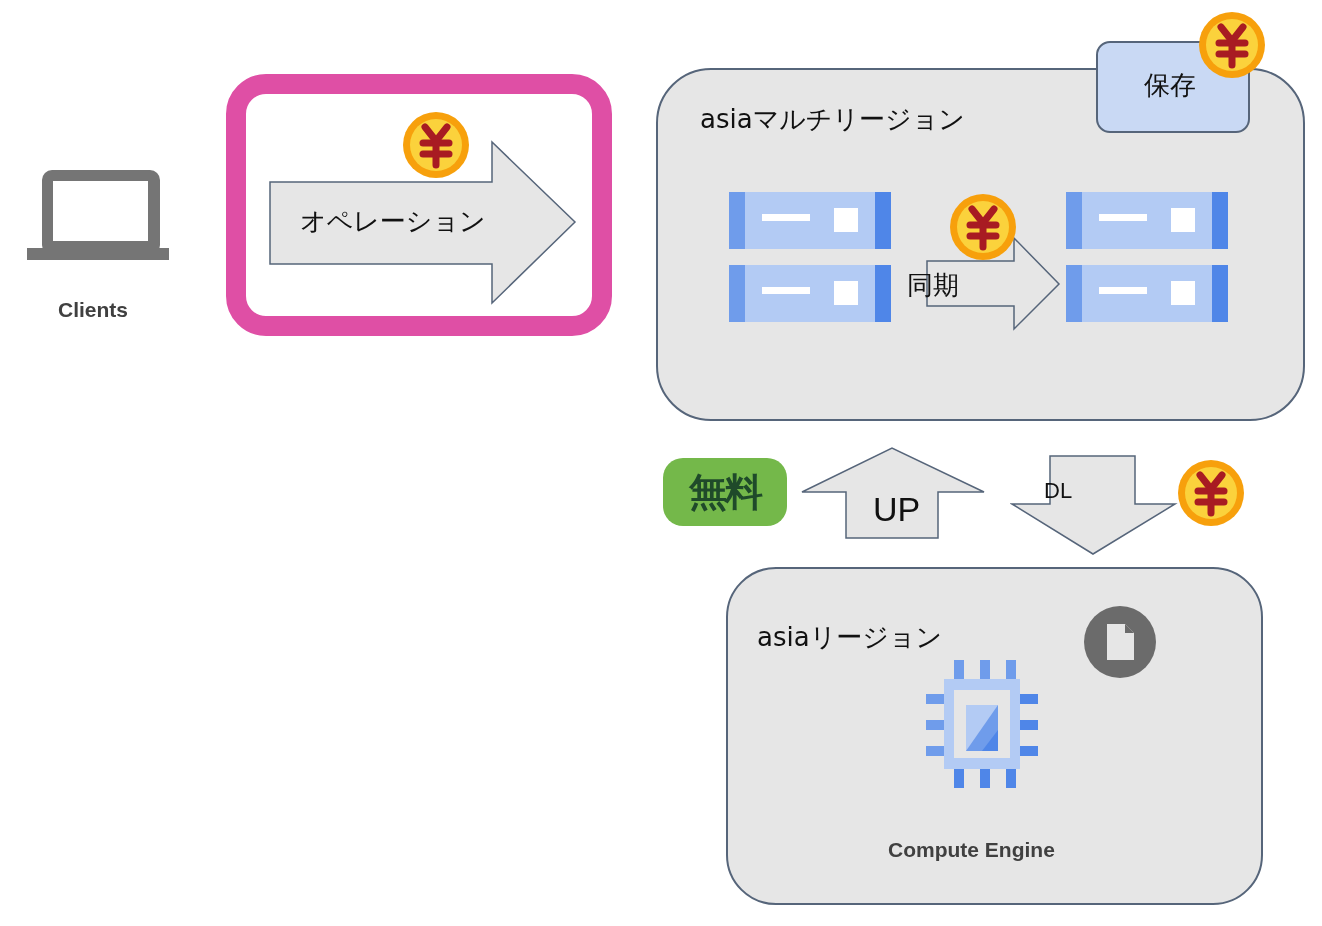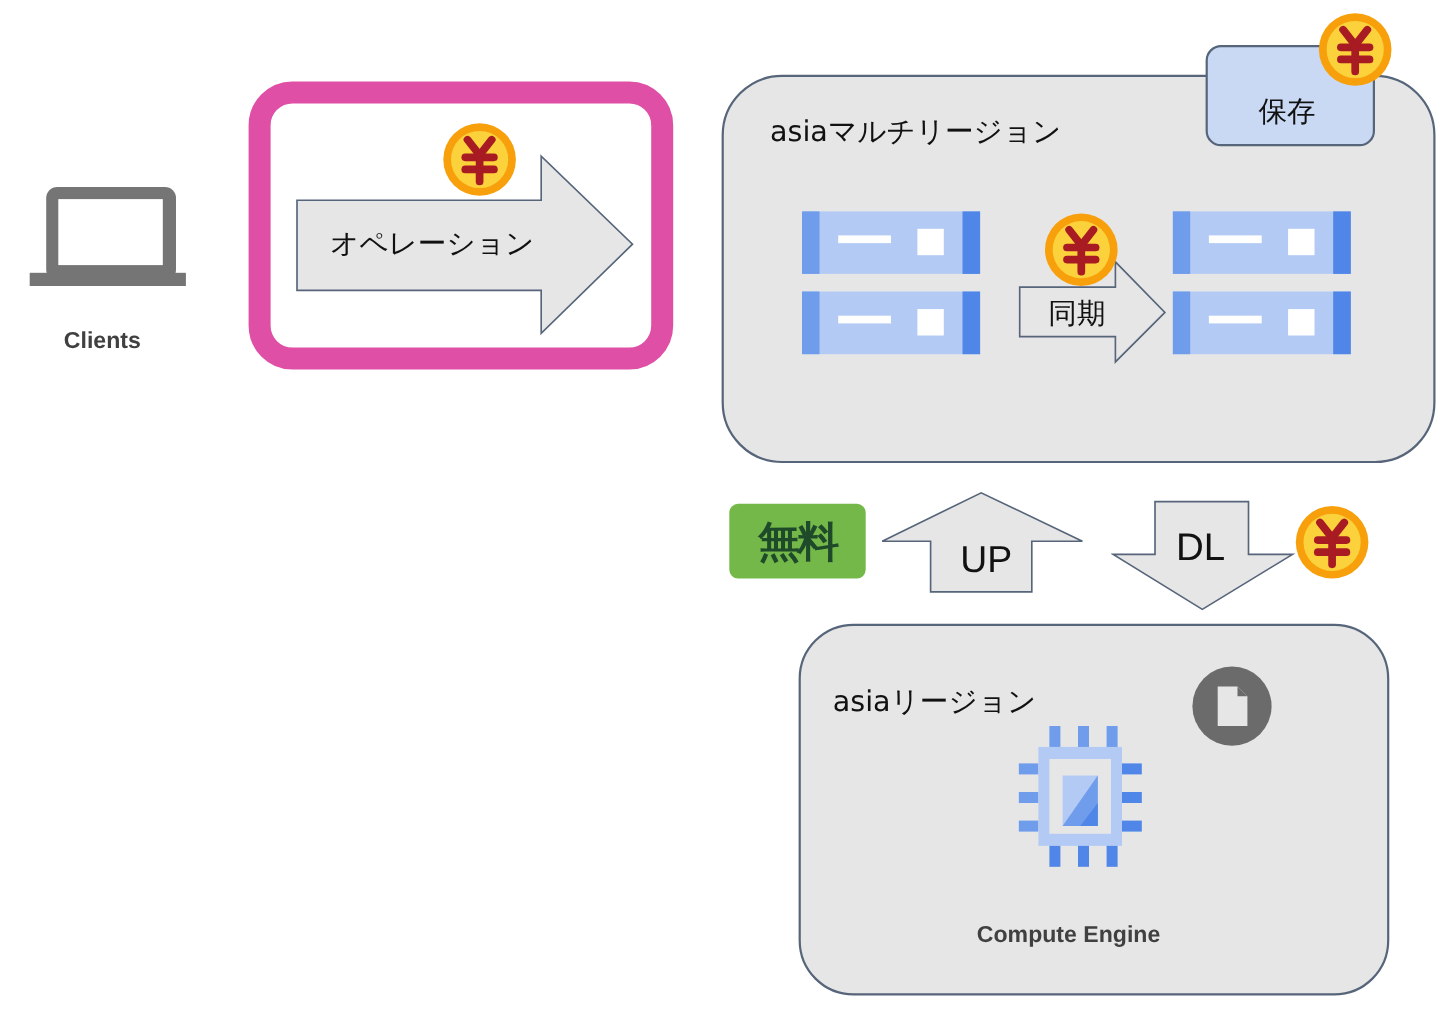--- a/index.html
+++ b/index.html
@@ -38,21 +38,21 @@
     <line x1="22" y1="33" x2="48" y2="33"></line>
       <line x1="22" y1="44" x2="48" y2="44"></line>
     <line x1="35" y1="31" x2="35" y2="55"></line>
   </g>
 </svg>
 
 <div class="region" style="left:656px;top:68px;width:649px;height:353px;border-radius:55px;"></div>
 <div class="label" style="left:688px;top:102px;margin-left:12px;">asiaマルチリージョン</div>
 
 <div class="abs" style="left:1096px;top:41px;width:154px;height:92px;background:#c9d9f4;border:2px solid #56657a;border-radius:14px;box-sizing:border-box;"></div>
-<div class="label" style="left:1144px;top:84px;">保存</div>
+<div class="label" style="left:1144px;top:68px;">保存</div>
 <svg class="abs" width="70" height="70" viewBox="0 0 70 70" style="left:1197px;top:10px;">
   <circle cx="35" cy="35" r="33" fill="#f7a00c"></circle>
     <circle cx="35" cy="35" r="26" fill="#fbd23c"></circle>
   <g stroke="#a81b22" stroke-width="7" stroke-linecap="round" fill="none">
     <line x1="24" y1="17" x2="35" y2="31"></line>
       <line x1="46" y1="17" x2="35" y2="31"></line>
     <line x1="22" y1="33" x2="48" y2="33"></line>
       <line x1="22" y1="44" x2="48" y2="44"></line>
     <line x1="35" y1="31" x2="35" y2="55"></line>
   </g>
@@ -87,46 +87,46 @@
       <rect x="0" y="0" width="16" height="57" fill="#6f9ceb"></rect>
     <rect x="146" y="0" width="16" height="57" fill="#4f86e8"></rect>
       <rect x="33" y="22" width="48" height="7" fill="#fff"></rect>
       <rect x="105" y="16" width="24" height="24" fill="#fff"></rect>
   </g>
 </svg>
 
 <svg class="abs" width="140" height="100" style="left:925px;top:236px;">
   <polygon points="2,25 89,25 89,2 134,48 89,93 89,70 2,70" fill="#e6e6e6" stroke="#56657a" stroke-width="1.5"></polygon>
 </svg>
-<div class="label" style="left:953px;top:268px;">同期</div>
+<div class="label" style="left:907px;top:268px;">同期</div>
 <svg class="abs" width="70" height="70" viewBox="0 0 70 70" style="left:948px;top:192px;">
   <circle cx="35" cy="35" r="33" fill="#f7a00c"></circle>
     <circle cx="35" cy="35" r="26" fill="#fbd23c"></circle>
   <g stroke="#a81b22" stroke-width="7" stroke-linecap="round" fill="none">
     <line x1="24" y1="17" x2="35" y2="31"></line>
       <line x1="46" y1="17" x2="35" y2="31"></line>
     <line x1="22" y1="33" x2="48" y2="33"></line>
       <line x1="22" y1="44" x2="48" y2="44"></line>
     <line x1="35" y1="31" x2="35" y2="55"></line>
   </g>
 </svg>
 
-<div class="abs" style="left:663px;top:458px;width:124px;height:68px;background:#74b84a;border-radius:8px;display:flex;align-items:center;justify-content:center;">
+<div class="abs" style="left:663px;top:458px;width:124px;height:68px;background:#74b84a;border-radius:20px;display:flex;align-items:center;justify-content:center;">
   <span style="color:#1f4a2a;font-weight:bold;font-size:38px;letter-spacing:-2px;">無料</span>
 </div>
 
 <svg class="abs" width="190" height="100" style="left:800px;top:446px;">
   <polygon points="2,46 92,2 184,46 138,46 138,92 46,92 46,46" fill="#e6e6e6" stroke="#56657a" stroke-width="1.5"></polygon>
 </svg>
 <div class="label" style="left:873px;top:490px;font-family:'Liberation Sans',sans-serif;font-size:34px;">UP</div>
 
 <svg class="abs" width="170" height="105" style="left:1010px;top:454px;">
   <polygon points="40,2 125,2 125,50 165,50 83,100 2,50 40,50" fill="#e6e6e6" stroke="#56657a" stroke-width="1.5"></polygon>
 </svg>
-<div class="label" style="left:1069px;top:478px;font-family:'Liberation Sans',sans-serif;font-size:35px;">DL</div>
+<div class="label" style="left:1044px;top:478px;font-family:'Liberation Sans',sans-serif;font-size:22px;">DL</div>
 <svg class="abs" width="70" height="70" viewBox="0 0 70 70" style="left:1176px;top:458px;">
   <circle cx="35" cy="35" r="33" fill="#f7a00c"></circle>
     <circle cx="35" cy="35" r="26" fill="#fbd23c"></circle>
   <g stroke="#a81b22" stroke-width="7" stroke-linecap="round" fill="none">
     <line x1="24" y1="17" x2="35" y2="31"></line>
       <line x1="46" y1="17" x2="35" y2="31"></line>
     <line x1="22" y1="33" x2="48" y2="33"></line>
       <line x1="22" y1="44" x2="48" y2="44"></line>
     <line x1="35" y1="31" x2="35" y2="55"></line>
   </g>

